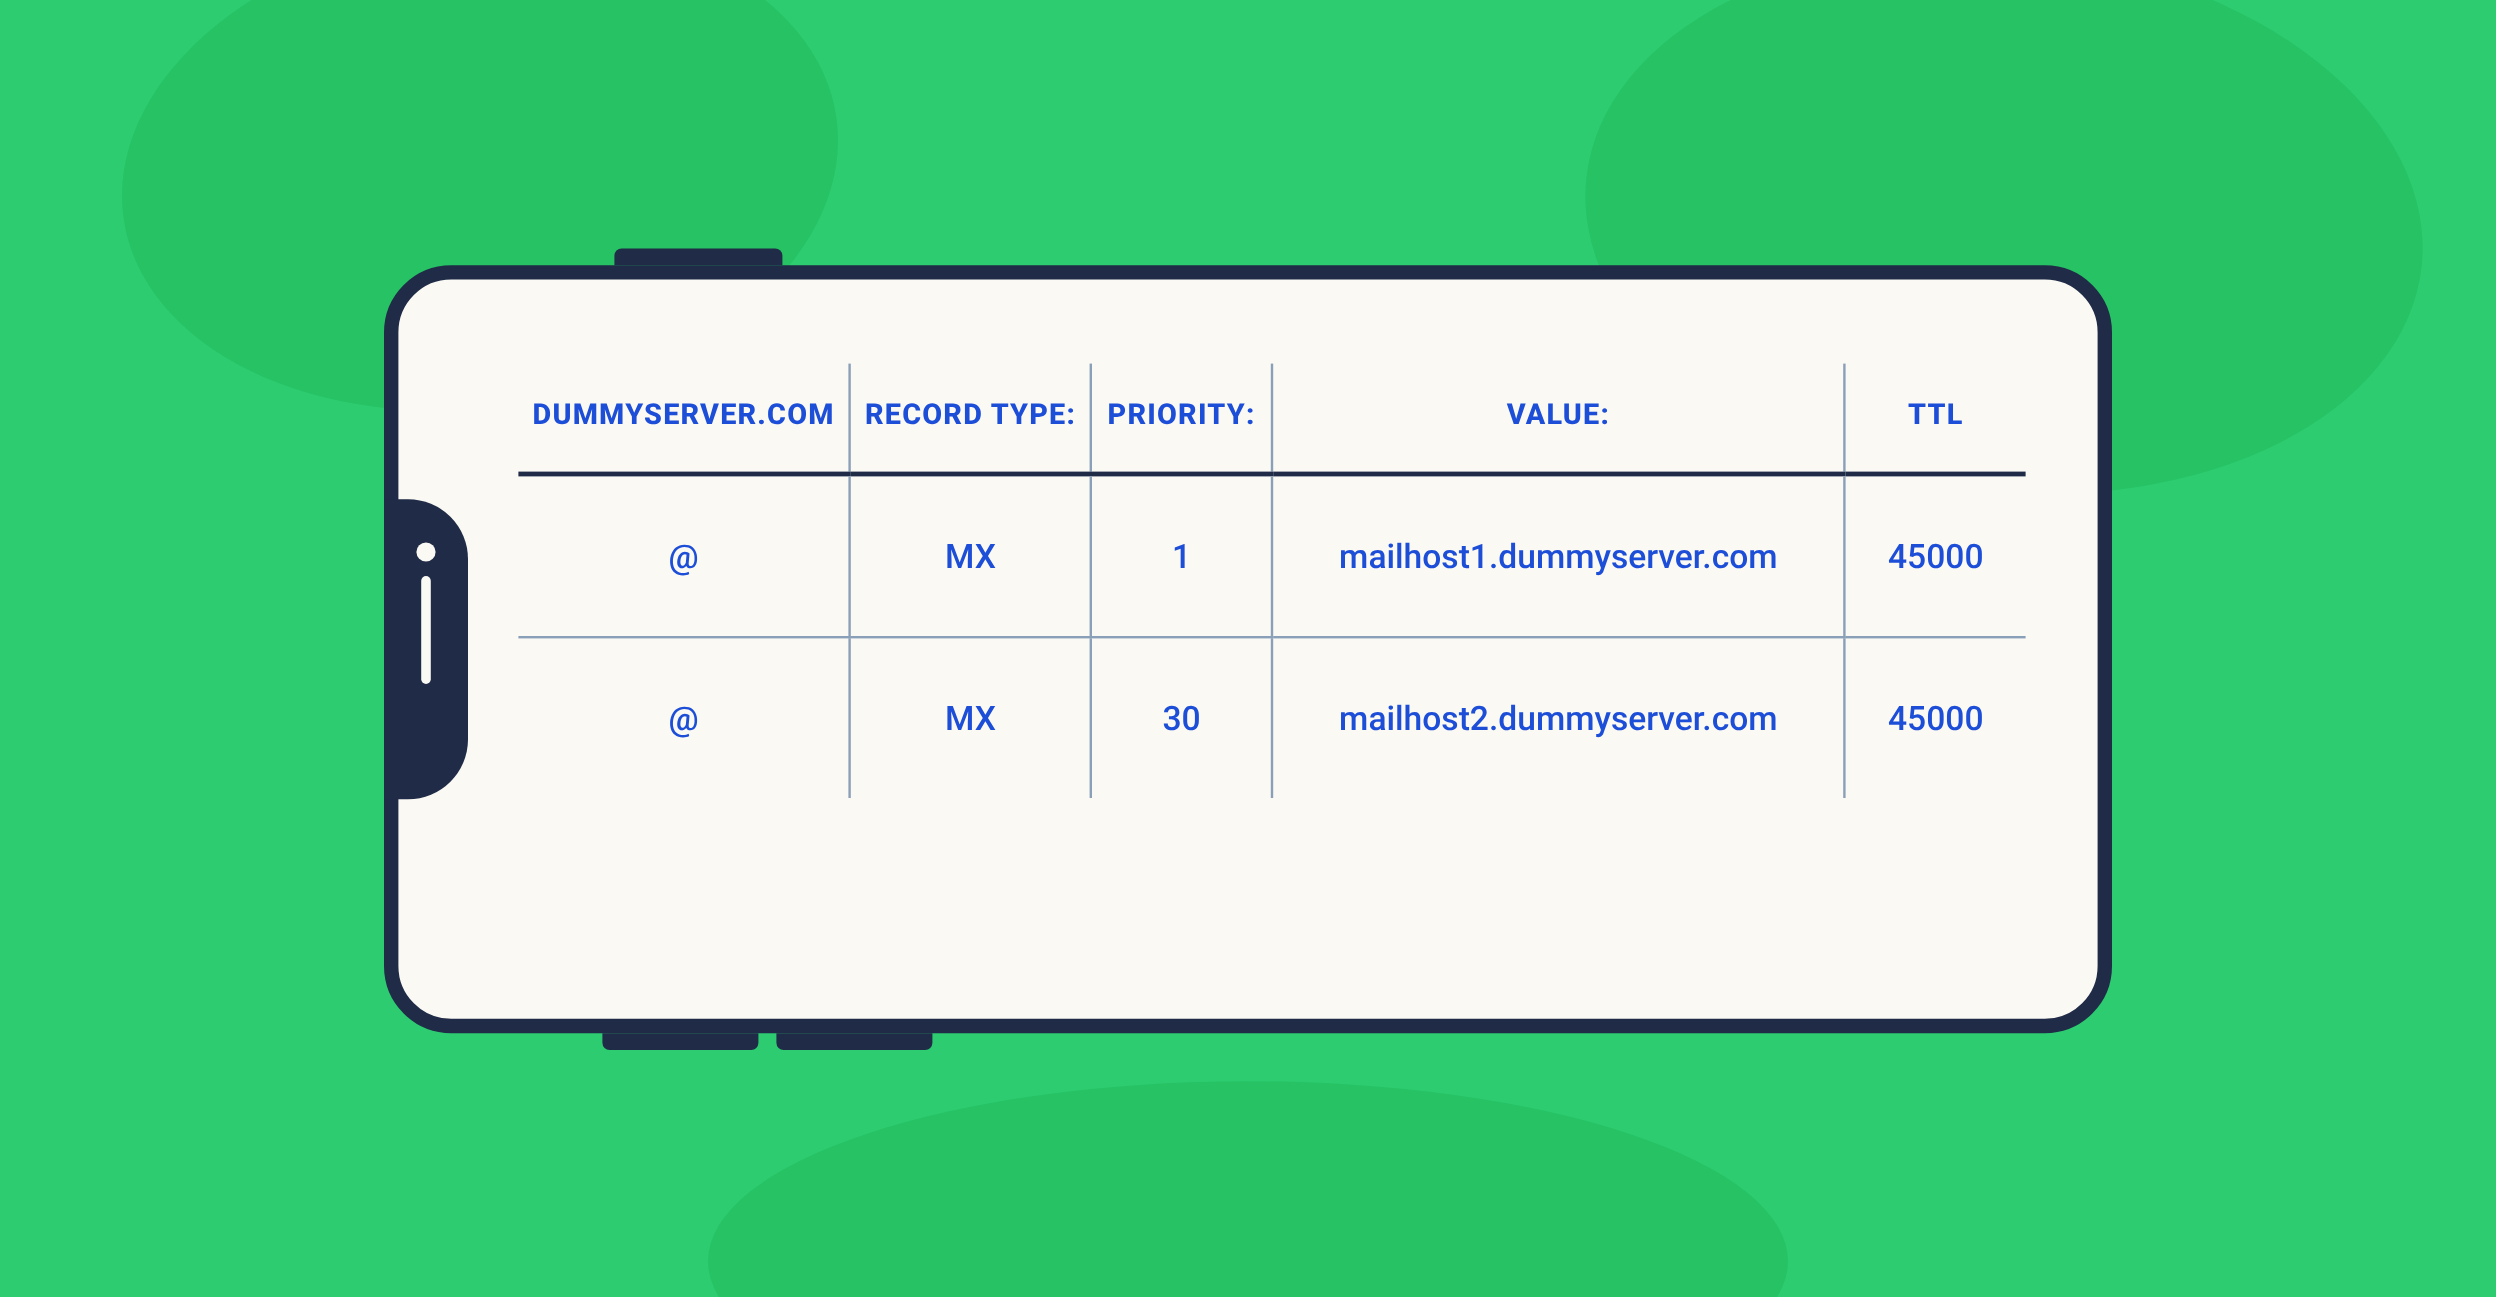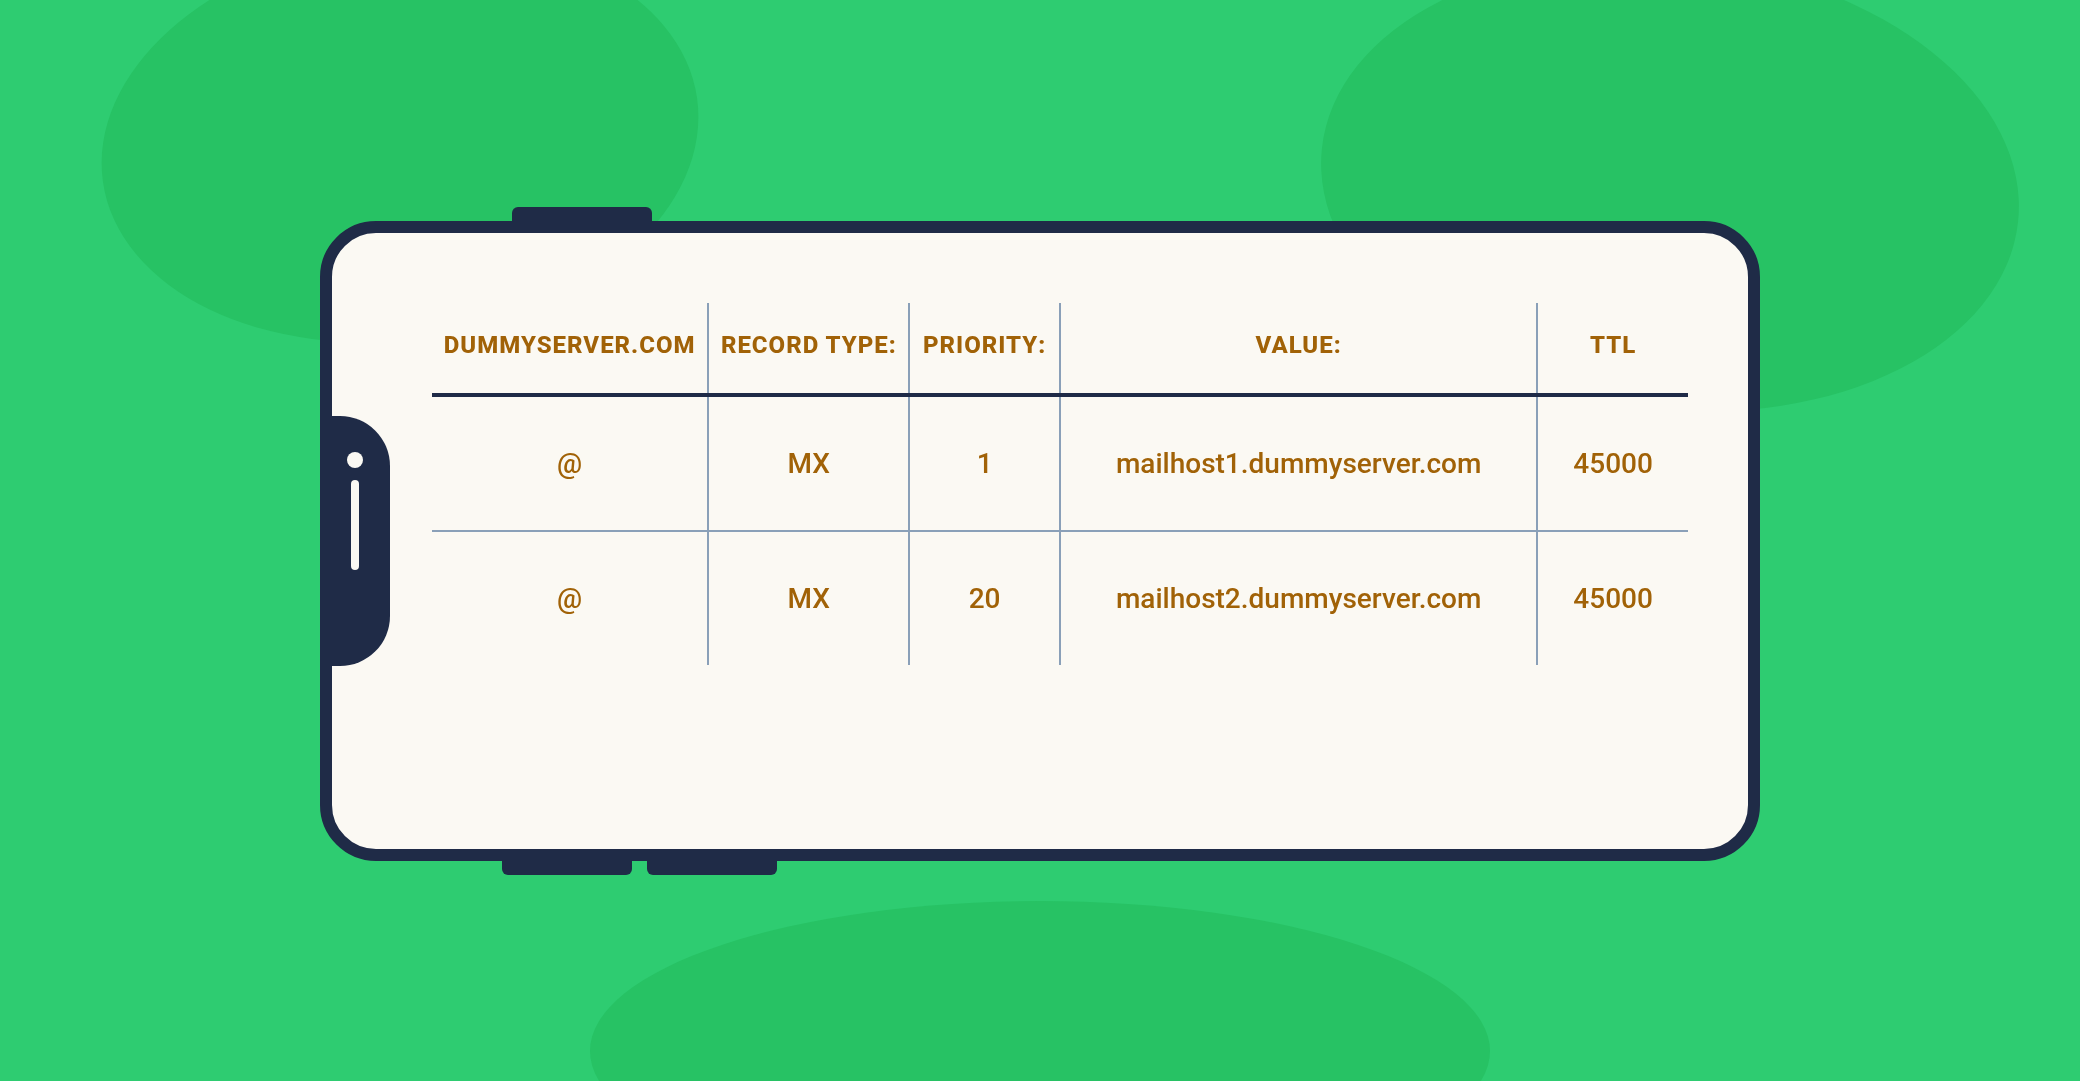--- a/index.html
+++ b/index.html
@@ -76,21 +76,21 @@
   .table-wrap {
     position: absolute;
     left: 100px;
     right: 60px;
     top: 70px;
     bottom: 80px;
   }
   table {
     width: 100%;
     border-collapse: collapse;
-    color: #a16207;
+    color: #1d4ed8;
   }
   thead th {
     font-weight: 800;
     letter-spacing: 1px;
     font-size: 24px;
     text-align: center;
     padding: 28px 10px 34px 10px;
     border-bottom: 4px solid #1f2b47;
     text-transform: uppercase;
   }
@@ -153,20 +153,20 @@
         <tr>
           <td class="vsep">@</td>
           <td class="vsep">MX</td>
           <td class="vsep">1</td>
           <td class="vsep">mailhost1.dummyserver.com</td>
           <td>45000</td>
         </tr>
         <tr>
           <td class="vsep">@</td>
           <td class="vsep">MX</td>
-          <td class="vsep">20</td>
+          <td class="vsep">30</td>
           <td class="vsep">mailhost2.dummyserver.com</td>
           <td>45000</td>
         </tr>
       </tbody>
     </table>
   </div>
 </div>
 
 </body></html>

